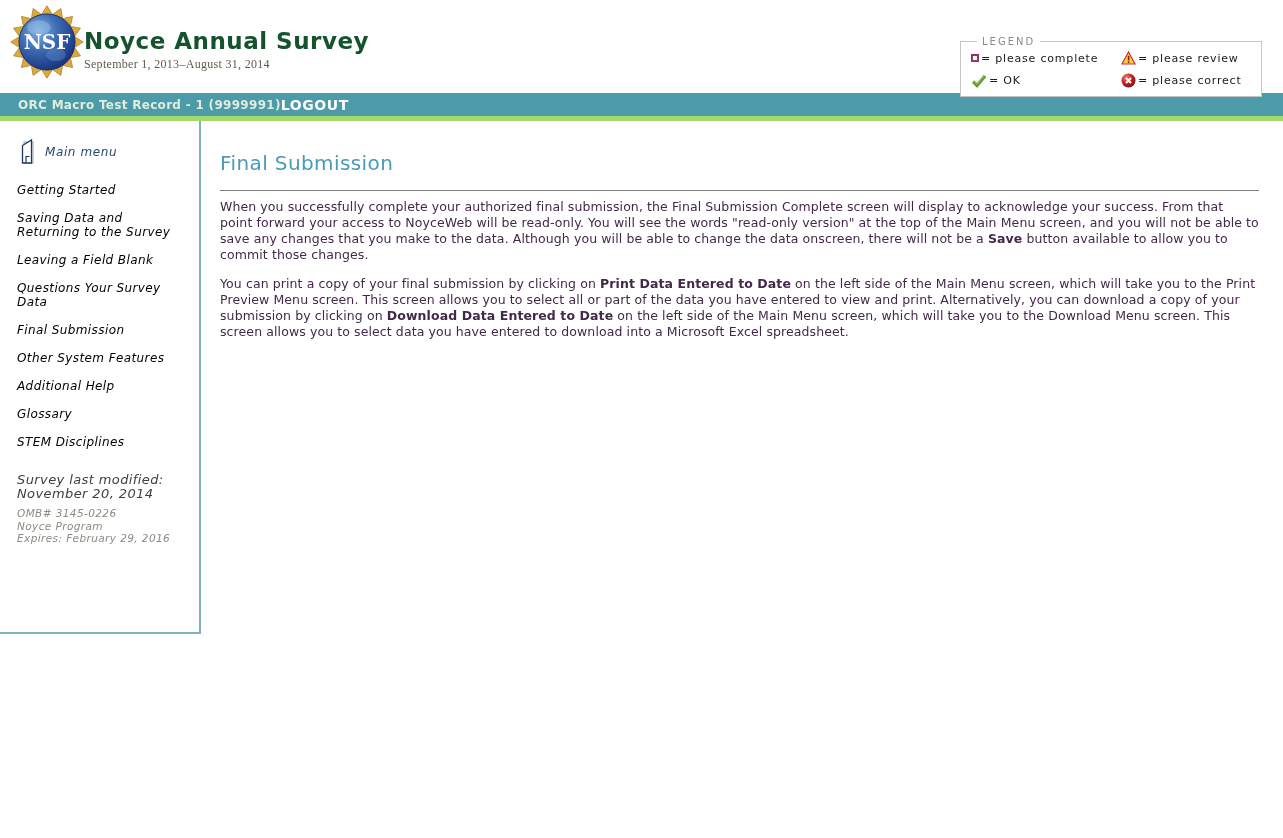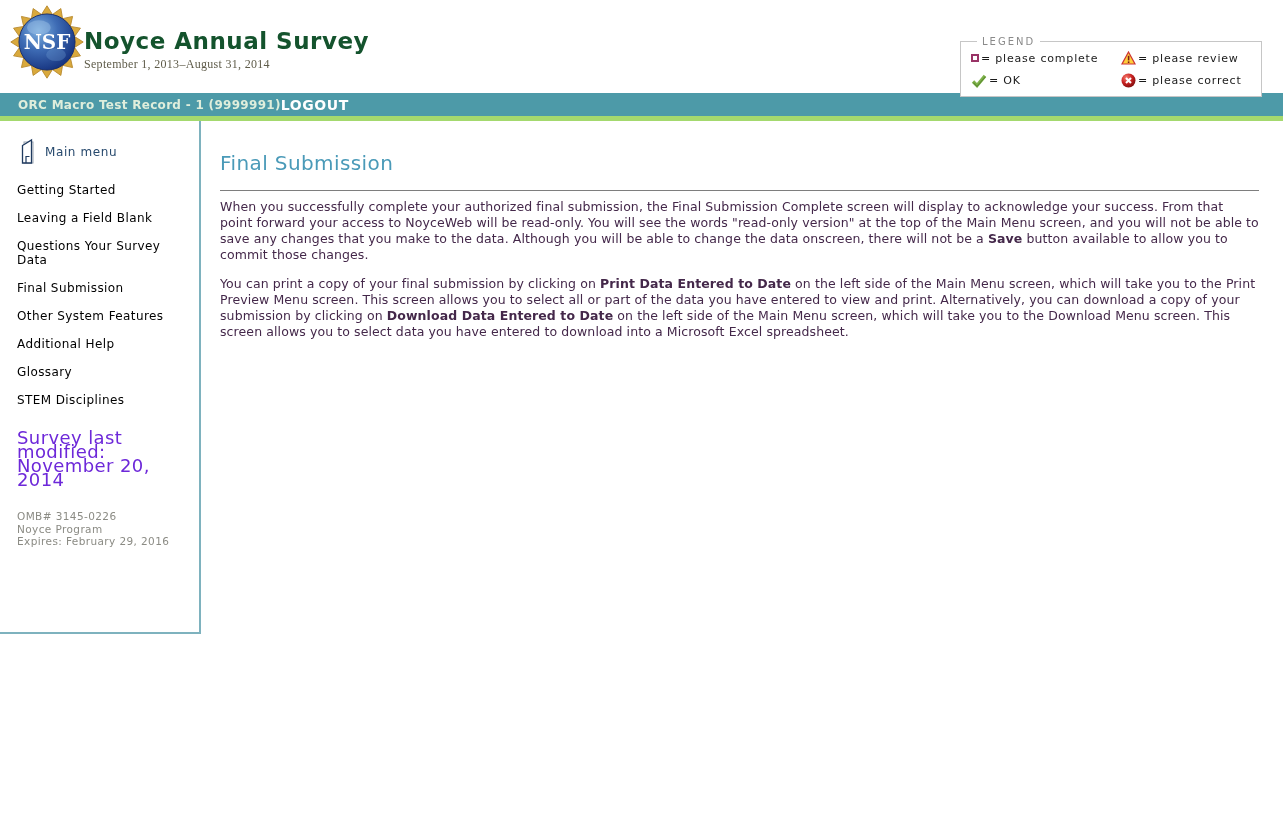--- a/index.html
+++ b/index.html
@@ -31,30 +31,30 @@
   .topbar { height:23px; background:#4D9AA8; display:flex; align-items:center; }
   .record-title { color:#DFEEDC; font-weight:bold; font-size:12px; padding-left:18px; letter-spacing:0.3px; }
   .logout { color:#ffffff; font-weight:bold; font-size:14px; padding-right:28px; letter-spacing:0.6px; cursor:pointer; }
   .stripe { height:5px; background:#A4D96E; }
 
   
   .content { display:flex; align-items:flex-start; }
   .sidebar {
     flex:none; width:201px; height:513px;
     border-right:2px solid #7EB2BE; border-bottom:2px solid #7EB2BE;
-    padding:14px 0 0 17px; background:#fff;
+    padding:14px 0 0 17px; background:#fff;font-style:italic;
   }
   .main-menu-row { display:flex; align-items:center; gap:8px; margin:2px 0 16px 0; cursor:pointer; }
   .main-menu-label { color:#27496D; font-size:12px; letter-spacing:0.6px; }
   .nav-item {
     color:#000000; font-size:12px; letter-spacing:0.4px; line-height:14px;
     width:168px; margin-bottom:14px; cursor:pointer;
   }
-  .survey-modified { color:#6d28d9; font-size:18px; letter-spacing:0.4px; line-height:14px; margin-top:24px; }
-  .omb-block { color:#8B8B84; font-size:10.5px; letter-spacing:0.4px; line-height:12.5px; margin-top:23px; }
+  .survey-modified { color:#404040; font-size:13px; letter-spacing:0.4px; line-height:14px; margin-top:24px; }
+  .omb-block { color:#8B8B84; font-size:10.5px; letter-spacing:0.4px; line-height:12.5px; margin-top:6px; }
 
   .main { flex:1; padding:30px 24px 0 19px; }
   .page-title { color:#4A9AB8; font-size:20px; letter-spacing:0.4px; font-weight:normal; margin:0; }
   .divider { border:0; border-top:1px solid #7E7E7E; margin:15px 0 0 0; }
   .para { color:#44284A; font-size:12.5px; line-height:16px; letter-spacing:0.1px; margin-top:8px; }
 </style>
 </head>
 <body>
 
 <div class="header">
@@ -132,20 +132,21 @@
         <rect x="7" y="5" width="9" height="21" fill="#fff" stroke="#9AA4B0" stroke-width="1"></rect>
         <path d="M5.5 26 L5.5 8.5 L14.5 3 L14.5 26 Z" fill="#fff" stroke="#1F3A5F" stroke-width="1.3"></path>
         <path d="M9 26 L9 19.5 L12.5 19.5" fill="none" stroke="#1F3A5F" stroke-width="1.2"></path>
       </svg>
       <span class="main-menu-label">Main menu</span>
     </div>
 
     <div>
 
     <div class="nav-item">Getting Started</div>
+        <div class="nav-item">Saving Data and Returning to the Survey</div>
         <div class="nav-item">Leaving a Field Blank</div>
         <div class="nav-item">Questions Your Survey Data</div>
         <div class="nav-item">Final Submission</div>
         <div class="nav-item">Other System Features</div>
         <div class="nav-item">Additional Help</div>
         <div class="nav-item">Glossary</div>
         <div class="nav-item">STEM Disciplines</div>
       </div>
 
     <div class="survey-modified">

